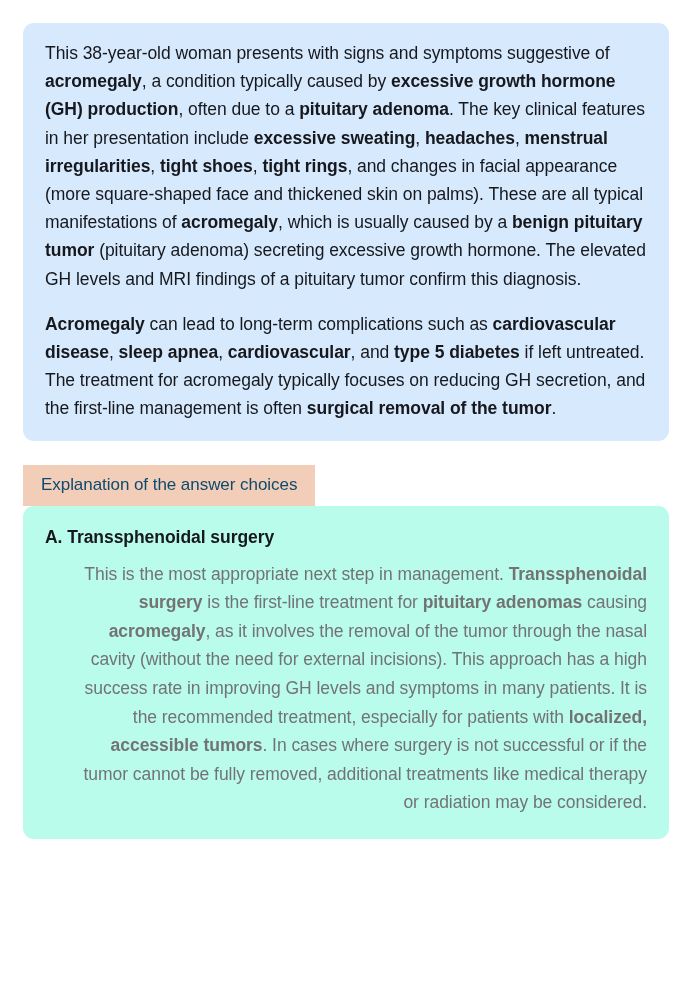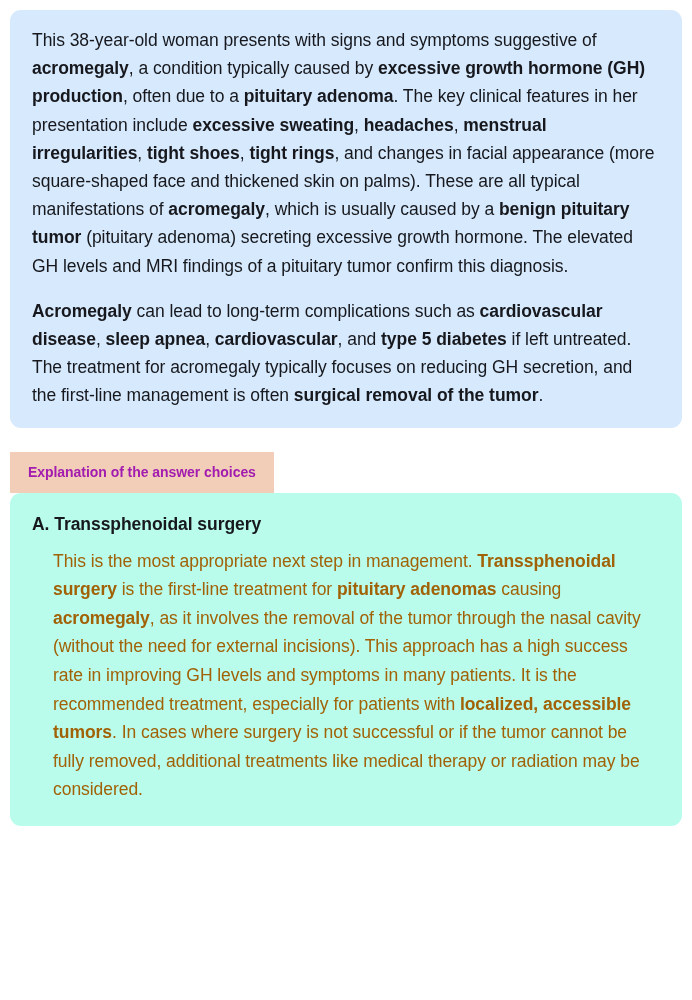--- a/index.html
+++ b/index.html
@@ -12,21 +12,21 @@
     background: #ffffff;
     font-family: "Liberation Sans", sans-serif;
     color: #16181d;
     overflow: hidden;
   }
   .page {
     position: relative;
     width: 692px;
     height: 1000px;
     box-sizing: border-box;
-    padding: 10px;
+    padding: 23px;
   }
 
   
   .explanation-card {
     background: #d7e9fd;
     border-radius: 11px;
     padding: 16px 22px 18px 22px;
     box-sizing: border-box;
   }
   .explanation-card p {
@@ -42,25 +42,25 @@
 
   
   .section-banner {
     display: inline-block;
     margin-top: 24px;
     background: #f2cdb8;
     padding: 10px 18px 11px 18px;
     box-sizing: border-box;
   }
   .section-banner-label {
-    font-size: 14px;
+    font-size: 17px;
     line-height: 20px;
-    font-weight: bold;
+    font-weight: normal;
     letter-spacing: -0.05px;
-    color: #a21caf;
+    color: #0c4a6e;
     display: block;
   }
 
   
   .choice-card {
     background: #b9fcec;
     border-radius: 11px;
     padding: 18px 22px 22px 22px;
     box-sizing: border-box;
   }
@@ -71,21 +71,22 @@
     font-weight: bold;
     letter-spacing: -0.05px;
     color: #16181d;
   }
   .choice-body {
     margin: 10px 0 0 0;
     padding-left: 21px;
     font-size: 17.5px;
     line-height: 28.6px;
     letter-spacing: -0.05px;
-    color: #a16207;
+    color: #737373;
+    text-align: right;
   }
 
   b, strong { font-weight: bold; }
 </style>
 </head>
 <body>
 
 <div class="page">
 
   <div class="explanation-card">

